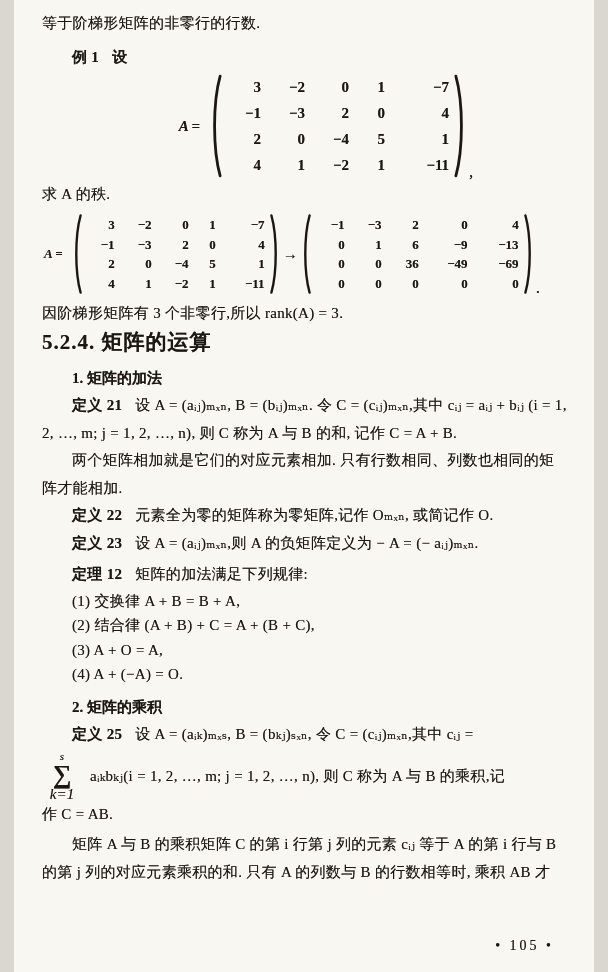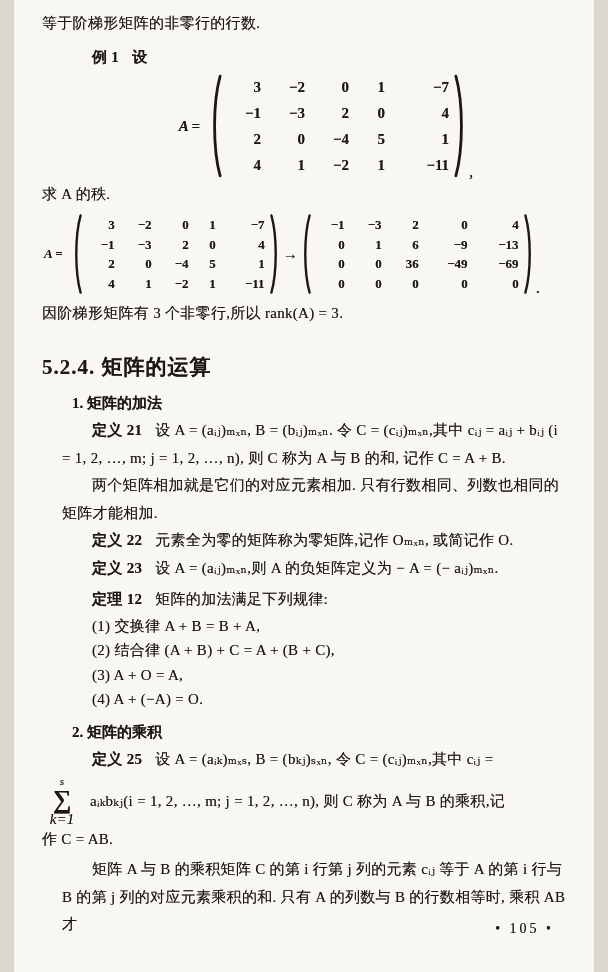--- a/index.html
+++ b/index.html
@@ -7,21 +7,21 @@
   .page {
     position:relative; width:580px; height:972px; margin:0 auto;
     background:var(--paper); color:var(--ink); overflow:hidden;
     font-family:"Liberation Serif","DejaVu Serif","DejaVu Sans",serif;
     font-size:15px; box-sizing:border-box; padding:10px 26px 0 28px;
     text-shadow:0 0 .4px rgba(20,15,10,.55);
   }
   p { margin:0; }
   .t { letter-spacing:.3px; line-height:26px; }
   .lbl { font-weight:bold; margin-right:13px; }
-  .indent { text-indent:2em;margin-left:20px; }
+  .indent { text-indent:2em; }
   .ex-line { margin-top:8px; font-weight:bold; }
 
   
   .mdisp { display:flex; align-items:center; }
   .mdisp1 { justify-content:center; padding-left:42px; margin:3px 0 2px 0; }
   .mdisp2 { margin:6px 0 4px 2px; }
   .mlhs { font-style:italic; font-weight:bold; margin-right:9px; }
   .paren { display:block; }
   .mgrid { display:flex; flex-direction:column; justify-content:center; padding:0 5px; }
   .mrow { display:flex; }
@@ -52,21 +52,21 @@
   .def { line-height:27.5px; letter-spacing:.3px; }
   .items .t { line-height:24.5px; }
 
   
   .sumline { display:flex; align-items:center; margin:3px 0 1px 0; }
   .sigma { display:flex; flex-direction:column; align-items:center; width:40px; flex:none; margin-right:8px; }
   .sig-top { font-size:11px; font-style:italic; line-height:11px; }
   .sig-sym { font-size:26px; line-height:26px; font-weight:bold; }
   .sig-bot { font-size:15px; font-style:italic; line-height:12px; }
 
-  .pagenum { position:absolute; right:40px; bottom:35px; font-size:14px; letter-spacing:3px; }
+  .pagenum { position:absolute; right:40px; bottom:18px; font-size:14px; letter-spacing:3px; }
 </style>
 </head>
 <body>
 
 <div class="page">
 
   <p class="t">等于阶梯形矩阵的非零行的行数.</p>
 
   <p class="t ex-line indent"><b class="lbl">例 1</b><span>设</span></p>
 
@@ -187,21 +187,21 @@
         </div>
       </div>
     <svg class="paren" width="10" height="82" viewBox="0 0 14 100" preserveAspectRatio="none">
         <path d="M2 3 C10 28 10 72 2 97" fill="none" stroke="currentColor" stroke-width="2.4" stroke-linecap="round" vector-effect="non-scaling-stroke"></path>
       </svg>
     <span class="trail">.</span>
   </div>
 
   <p class="t" style="margin-top:5px;">因阶梯形矩阵有 3 个非零行,所以 rank(A) = 3.</p>
 
-  <h2 class="sect" style="margin:25px 0 0 0;">5.2.4. 矩阵的运算</h2>
+  <h2 class="sect" style="margin:0 0 0 0;">5.2.4. 矩阵的运算</h2>
 
   <p class="sub">1. 矩阵的加法</p>
 
   <p class="t def indent"><b class="lbl">定义 21</b><span>设 A = (aᵢⱼ)ₘₓₙ, B = (bᵢⱼ)ₘₓₙ. 令 C = (cᵢⱼ)ₘₓₙ,其中 cᵢⱼ = aᵢⱼ + bᵢⱼ (i = 1, 2, …, m; j = 1, 2, …, n), 则 C 称为 A 与 B 的和, 记作 C = A + B.</span></p>
 
   <p class="t def indent">两个矩阵相加就是它们的对应元素相加. 只有行数相同、列数也相同的矩阵才能相加.</p>
 
   <p class="t def indent"><b class="lbl">定义 22</b><span>元素全为零的矩阵称为零矩阵,记作 Oₘₓₙ, 或简记作 O.</span></p>
 
   <p class="t def indent"><b class="lbl">定义 23</b><span>设 A = (aᵢⱼ)ₘₓₙ,则 A 的负矩阵定义为 − A = (− aᵢⱼ)ₘₓₙ.</span></p>

